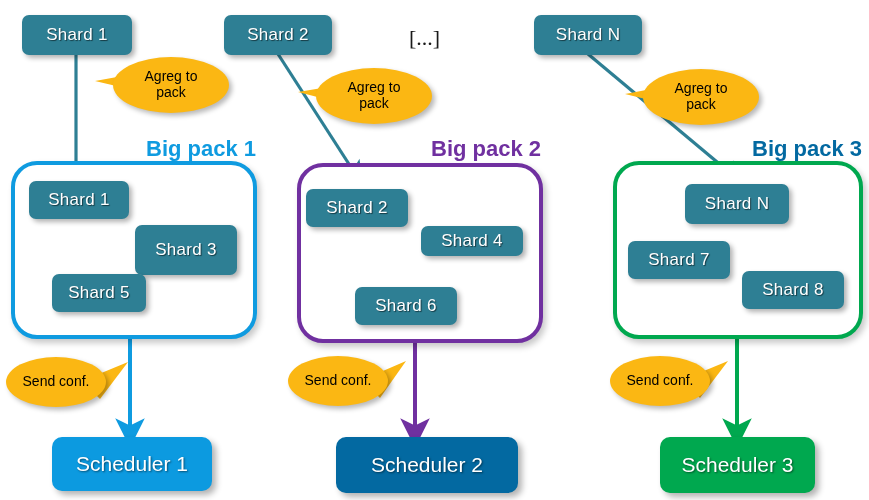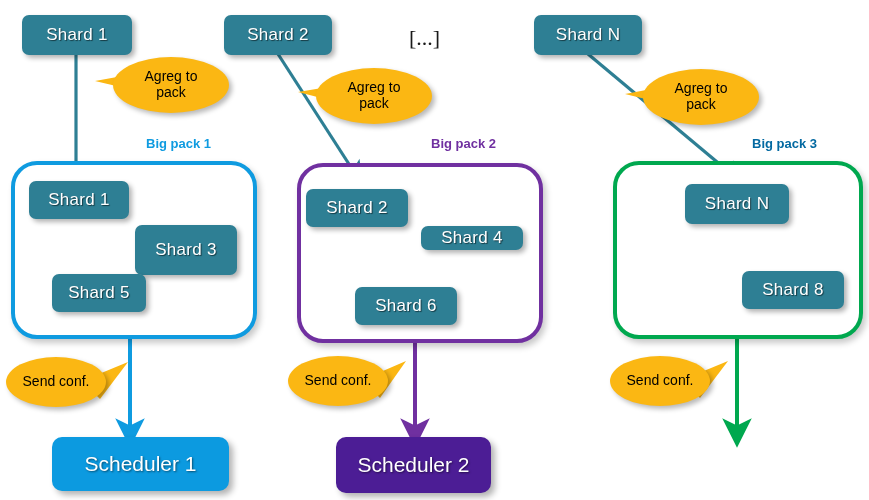--- a/index.html
+++ b/index.html
@@ -43,21 +43,21 @@
     border-style:solid;
     border-width:4px;
     border-radius:26px;
     background:#ffffff;
     box-shadow:3px 4px 6px rgba(0,0,0,.22);
     z-index:2;
   }
   .pack-title{
     position:absolute;
     font-weight:bold;
-    font-size:13px;
+    font-size:22px;
     white-space:nowrap;
     z-index:5;
   }
 
   
   .bubble{
     position:absolute;
     background:#FBB713;
     border-radius:50%;
     display:flex;align-items:center;justify-content:center;
@@ -170,53 +170,59 @@
     <span>Shard 3</span>
   </div>
   <div class="shard" style="left:52px;top:265px;width:94px;height:38px;text-align:center;">
     <span>Shard 5</span>
   </div>
 
   <div class="bubble" style="left:6px;top:348px;width:100px;height:50px;">
     <span>Send conf.</span>
   </div>
 
-  <div class="scheduler" style="left:52px;top:428px;width:177px;height:54px;background:#0C9AE0;">
+  <div class="scheduler" style="left:52px;top:428px;width:160px;height:54px;background:#0C9AE0;">
     <span>Scheduler 1</span>
   </div>
 
   <div class="pack-title" style="left:431px;top:127px;color:#7030A0;">Big pack 2</div>
   <div class="pack" style="left:297px;top:154px;width:238px;height:172px;border-color:#7030A0;"></div>
 
   <div class="shard" style="left:306px;top:180px;width:102px;height:38px;">
     <span>Shard 2</span>
   </div>
-  <div class="shard" style="left:421px;top:217px;width:102px;height:24px;">
+  <div class="shard" style="left:421px;top:217px;width:102px;height:30px;">
     <span>Shard 4</span>
   </div>
   <div class="shard" style="left:355px;top:278px;width:102px;height:38px;">
     <span>Shard 6</span>
   </div>
 
   <div class="bubble" style="left:288px;top:347px;width:100px;height:50px;">
     <span>Send conf.</span>
   </div>
 
-  <div class="scheduler" style="left:336px;top:428px;width:155px;height:56px;background:#4c1d95;">
+  <div class="scheduler" style="left:336px;top:428px;width:182px;height:56px;background:#0369a1;">
     <span>Scheduler 2</span>
   </div>
 
   <div class="pack-title" style="left:752px;top:127px;color:#0369a1;">Big pack 3</div>
   <div class="pack" style="left:613px;top:152px;width:242px;height:170px;border-color:#00A84F;"></div>
 
   <div class="shard" style="left:685px;top:175px;width:104px;height:40px;">
     <span>Shard N</span>
   </div>
+  <div class="shard" style="left:628px;top:232px;width:102px;height:38px;">
+    <span>Shard 7</span>
+  </div>
   <div class="shard" style="left:742px;top:262px;width:102px;height:38px;">
     <span>Shard 8</span>
   </div>
 
   <div class="bubble" style="left:610px;top:347px;width:100px;height:50px;">
     <span>Send conf.</span>
   </div>
 
+  <div class="scheduler" style="left:660px;top:428px;width:155px;height:56px;background:#00A84F;">
+    <span>Scheduler 3</span>
+  </div>
 
 </div>
 
 </body></html>

